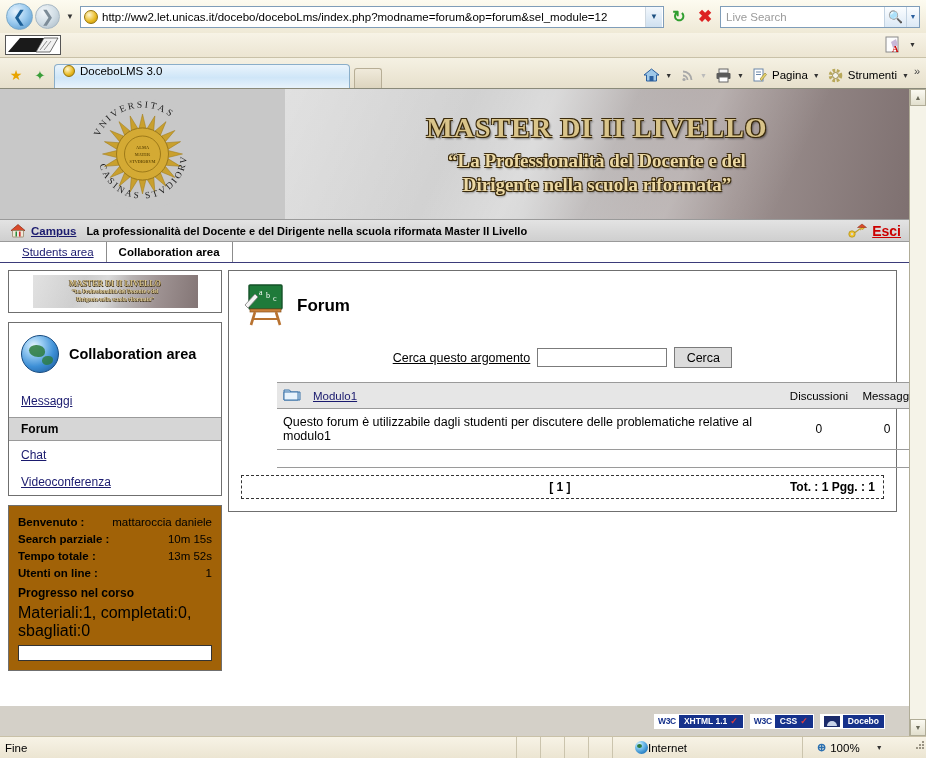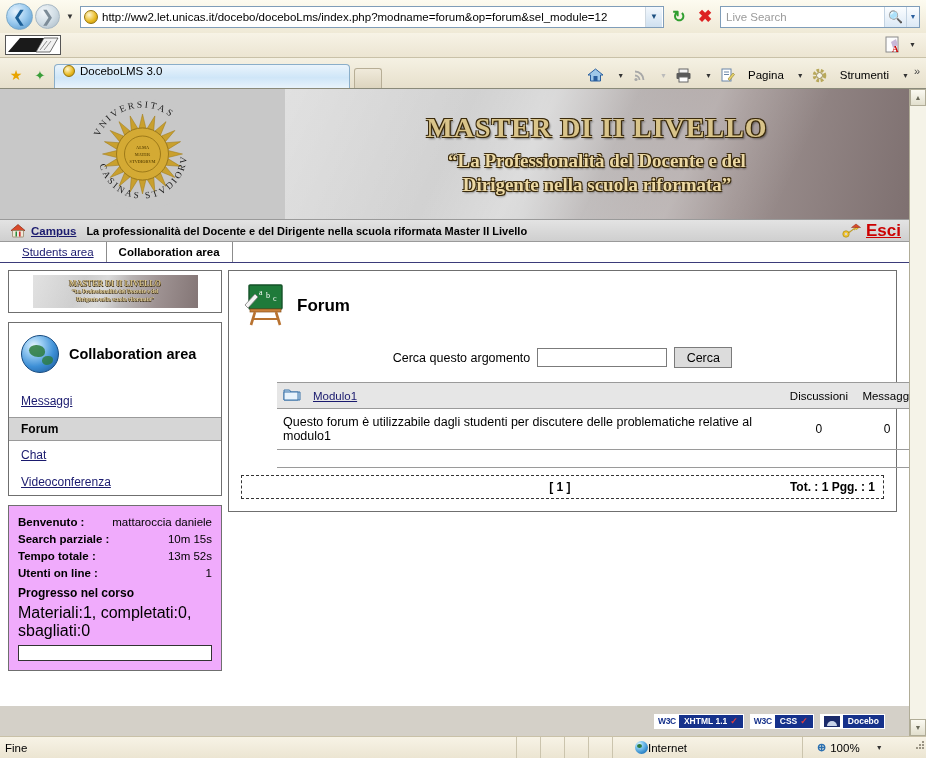--- a/index.html
+++ b/index.html
@@ -145,21 +145,21 @@
   .tab-new {
     height: 20px; width: 28px;
     background: linear-gradient(#f0eadb, #ddd5bf);
     border: 1px solid #b7ae96; border-bottom: none;
     border-radius: 3px 3px 0 0;
   }
   .cmd-right {
     margin-left: auto; display: flex; align-items: center;
     height: 26px; padding-right: 6px; gap: 2px; font-size: 11.5px;
   }
-  .cmd-item { display: flex; align-items: center; gap: 13px; padding: 0 3px; height: 22px; }
+  .cmd-item { display: flex; align-items: center; gap: 5px; padding: 0 3px; height: 22px; }
   .mini-caret { font-size: 7px; color: #333; }
   .chev2 { font-size: 11px; color: #444; padding-bottom: 8px; }
 
   
   .viewport {
     flex: 1; display: flex; min-height: 0;
     background: #fff;
     border-top: 1px solid #8a8a7a;
   }
   .page {
@@ -205,21 +205,21 @@
   .campus-bar {
     height: 22px; flex: none;
     background: linear-gradient(#e3e3e3, #cfcfcf);
     border-bottom: 1px solid #9a9a9a;
     display: flex; align-items: center; padding: 0 8px 0 10px;
     font-size: 11.5px;
   }
   .campus-link { color: #1a1a6e; text-decoration: underline; font-weight: bold; margin: 0 10px 0 5px; }
   .campus-course { font-weight: bold; font-size: 11px; }
   .esci-wrap { margin-left: auto; display: flex; align-items: center; gap: 4px; }
-  .esci-link { color: #cc0000; text-decoration: underline; font-weight: bold; font-size: 17px; }
+  .esci-link { color: #cc0000; text-decoration: underline; font-weight: bold; font-size: 14px; }
 
   
   .page-tabs {
     height: 21px; flex: none;
     display: flex; align-items: stretch;
     border-bottom: 1px solid #3b3b7a;
     background: #fff;
     padding-left: 10px;
   }
   .ptab {
@@ -283,40 +283,40 @@
     padding: 7px 12px 9px 12px;
   }
   .side-link { color: #1a1a6e; text-decoration: underline; font-size: 12px; }
   .side-section {
     background: #d6d6d6;
     border-top: 1px solid #9a9a9a; border-bottom: 1px solid #9a9a9a;
     padding: 4px 12px; font-weight: bold; font-size: 12px;
   }
   .side-item { padding: 7px 12px 6px 12px; }
 
-  .info-box { border: 1px solid #6f6f6f; background: #f0abfc; padding: 8px 9px 9px 9px; }
+  .info-box { border: 1px solid #6f6f6f; background: #a16207; padding: 8px 9px 9px 9px; }
   .info-row { display: flex; justify-content: space-between; align-items: baseline; padding: 2px 0 3px 0; font-size: 11.5px; }
   .info-label { font-weight: bold; }
   .info-val { font-weight: normal; }
   .info-head { font-weight: bold; font-size: 12px; padding: 4px 0 3px 0; }
   .info-text { font-size: 16px; padding: 1px 0 5px 0; }
   .progress-bar { height: 16px; border: 1px solid #333; background: #fff; }
 
   
   .content { flex: 1; padding: 0 12px 0 0; min-width: 0; }
   .content-box { border: 1px solid #6f6f6f; background: #fff; padding: 10px 12px 12px 12px; }
   .forum-head { display: flex; align-items: center; gap: 10px; padding: 2px 0 6px 2px; }
   .board-icon { width: 44px; height: 46px; position: relative; flex: none; }
   .forum-h1 { font-size: 17px; font-weight: bold; }
 
   .search-row {
     display: flex; align-items: center; justify-content: center;
     gap: 7px; padding: 12px 0 14px 0;
   }
-  .search-label { font-size: 12.5px; }
+  .search-label { font-size: 12.5px; text-decoration: underline; }
   .forum-search-input {
     width: 130px; height: 19px; border: 1px solid #7b7b7b; background: #fff;
   }
   .cerca-btn {
     height: 21px; min-width: 58px; padding: 0 10px;
     background: #dcdcdc; border: 1px solid #7b7b7b;
     font-size: 12.5px; font-family: "Liberation Sans", sans-serif;
     display: flex; align-items: center; justify-content: center;
   }
 

